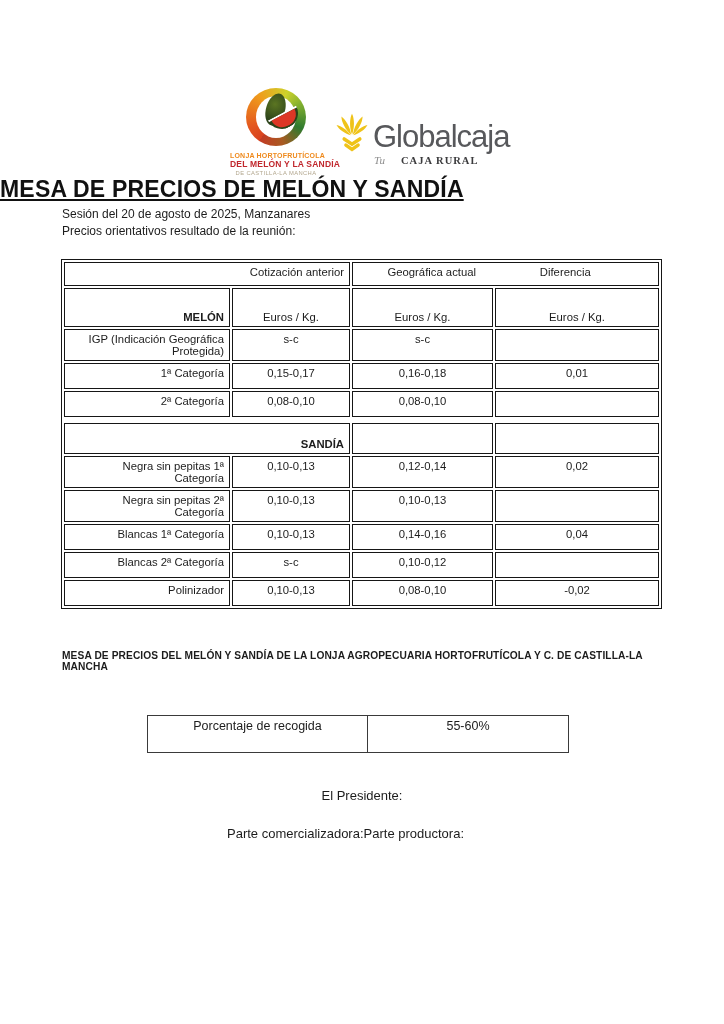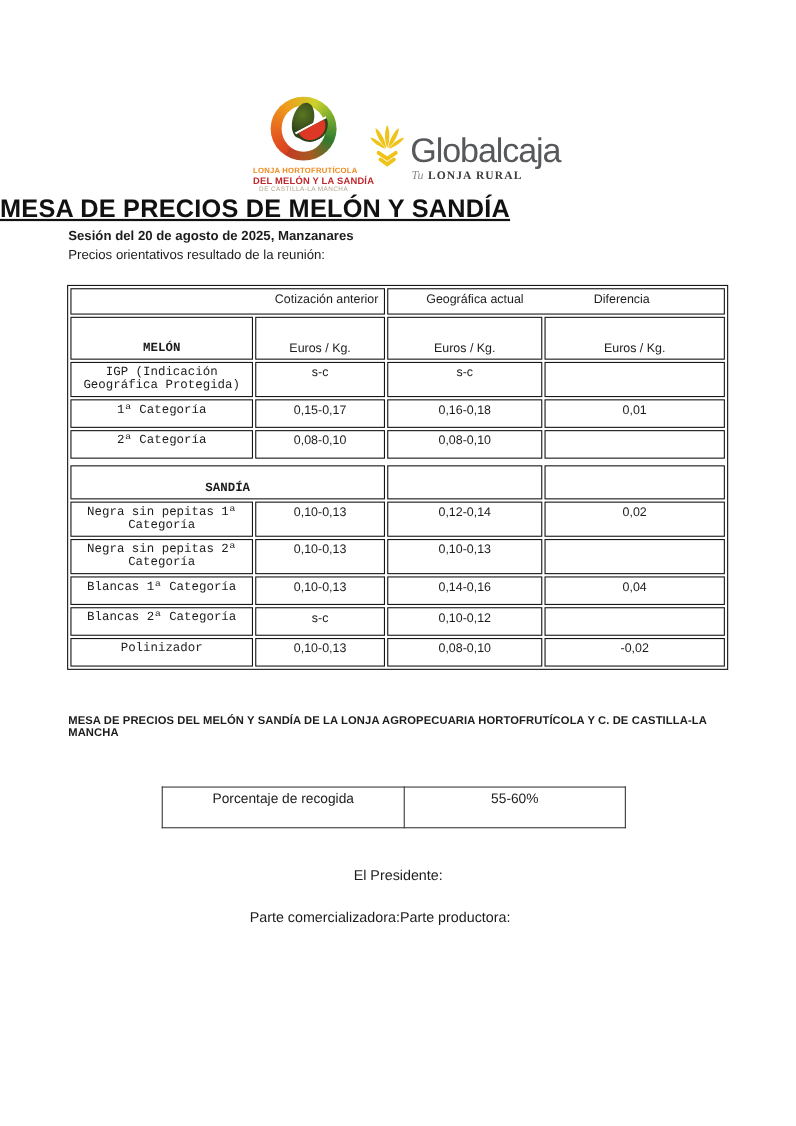--- a/index.html
+++ b/index.html
@@ -32,26 +32,26 @@
   .emblem .slice .flesh { position: absolute; left: 3px; top: 2px; width: 26px; height: 12px; background: #dd3726; border-radius: 0 0 13px 13px; }
   .lonja-l1 { font-size: 7px; font-weight: bold; color: #ef8a1d; letter-spacing: .2px; white-space: nowrap; }
   .lonja-l2 { font-size: 8.5px; font-weight: bold; color: #c0272d; letter-spacing: .2px; white-space: nowrap; }
   .lonja-l3 { font-size: 5.8px; color: #b3a78e; letter-spacing: .4px; white-space: nowrap; margin-top: 1px; }
 
   .logo-global { position: absolute; left: 334px; top: 112px; }
   .global-row { display: flex; align-items: flex-end; }
   .wheat { width: 36px; height: 40px; margin-right: 3px; }
   .global-name { font-size: 31px; color: #57585b; letter-spacing: -1px; line-height: 1; }
   .global-tag { margin: 2px 0 0 40px; display: flex; align-items: baseline; }
-  .global-tag .tu { font-family: "Liberation Serif", serif; font-style: italic; color: #8d8d8d; font-size: 11px; margin-right: 4px; }
+  .global-tag .tu { font-family: "Liberation Serif", serif; font-style: italic; color: #8d8d8d; font-size: 11px; margin-right: 16px; }
   .global-tag .rural { font-family: "Liberation Serif", serif; font-weight: bold; color: #3b3b3d; font-size: 10.5px; letter-spacing: 1px; }
 
   
   .doc-title { position: absolute; top: 176px; left: 0; width: 100%; text-align: left; font-size: 23px; font-weight: bold; letter-spacing: .2px; color: #111; text-decoration: underline; }
-  .session-line { position: absolute; top: 207px; left: 62px; font-size: 12px; font-weight: bold; }
+  .session-line { position: absolute; top: 207px; left: 62px; font-size: 12px; font-weight: normal; }
   .intro-line { position: absolute; top: 224px; left: 62px; font-size: 12px; }
 
   
   .price-wrap { position: absolute; top: 259px; left: 61px; }
   table.price { border-collapse: separate; border-spacing: 2px; table-layout: fixed; width: 601px; border: 1.5px solid #161616; }
   table.price col.c1 { width: 166px; }
   table.price col.c2 { width: 118px; }
   table.price col.c3 { width: 141px; }
   table.price col.c4 { width: 164px; }
   table.price td { border: 1.5px solid #161616; font-size: 11.3px; padding: 3px 5px; vertical-align: top; background: #fff; }
@@ -60,21 +60,21 @@
   td.hdr-right { padding: 0; }
   .hdr-right-inner { display: flex; width: 100%; }
   .hdr-right-inner span { flex: 1; text-align: center; }
   .hdr-right-inner span:last-child { transform: translateX(-14px); }
   tr.subhdr td { vertical-align: bottom; }
   tr.subhdr.first td { height: 39px; }
   tr.subhdr.later td { height: 31px; }
   td.section-name { font-weight: bold; font-size: 11.5px; }
   td.unit { text-align: center; font-size: 11px; padding-bottom: 5px; }
   tr.data td { height: 26px; }
-  td.lbl { text-align: center; font-family: Liberation Mono, monospace; }
+  td.lbl { text-align: right; }
   td.num { text-align: center; margin-left: 32px; }
   tr.spacer td { border: none; height: 2px; padding: 0; }
 
   
   .note { position: absolute; top: 650px; left: 62px; width: 610px; font-size: 10.2px; font-weight: bold; letter-spacing: .1px; }
   .pct-wrap { position: absolute; top: 715px; left: 147px; }
   table.pct { border-collapse: collapse; }
   table.pct td { border: 1px solid #3a3a3a; height: 37px; vertical-align: top; text-align: center; font-size: 12.5px; padding-top: 3px; }
   td.pct-label { width: 220px; }
   td.pct-value { width: 201px; }
@@ -115,21 +115,21 @@
         </g>
         <g fill="none" stroke="#efc319" stroke-width="4" stroke-linecap="round">
           <path d="M11 31 L20 37 L29 31"></path>
           <path d="M13 38 L20 43 L27 38"></path>
         </g>
       </svg>
       <div class="global-name">Globalcaja</div>
     </div>
     <div class="global-tag">
       <span class="tu">Tu</span>
-      <span class="rural">LONJA RURAL</span>
+      <span class="rural">CAJA RURAL</span>
     </div>
   </div>
 
   <div class="doc-title">MESA DE PRECIOS DE MELÓN Y SANDÍA</div>
   <div class="session-line">Sesión del 20 de agosto de 2025, Manzanares</div>
   <div class="intro-line">Precios orientativos resultado de la reunión:</div>
 
   <div class="price-wrap">
     <table class="price">
       <colgroup>

